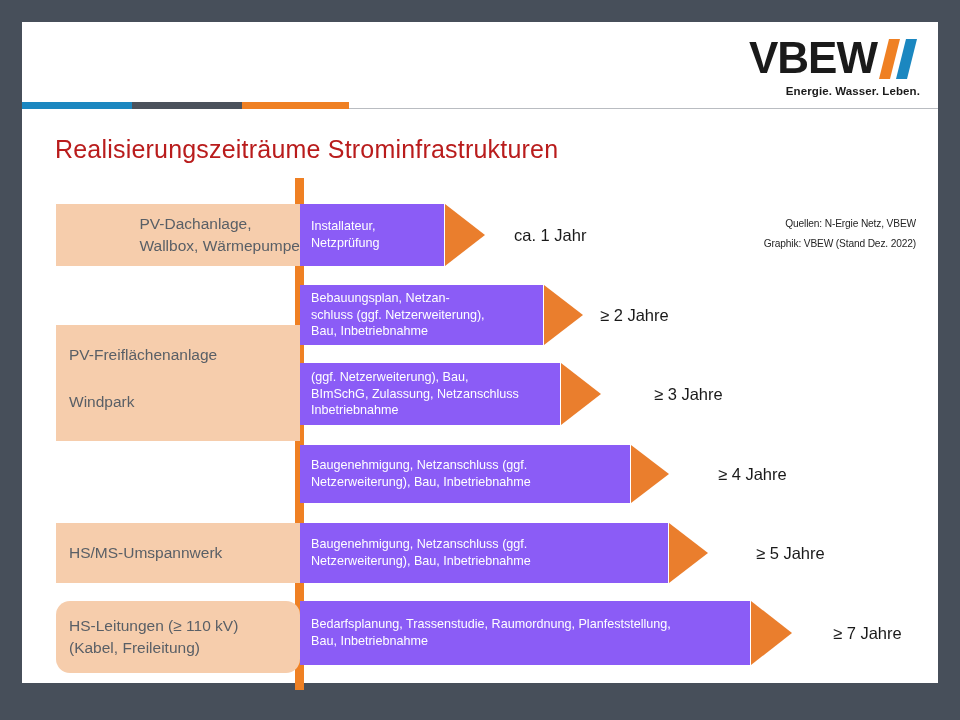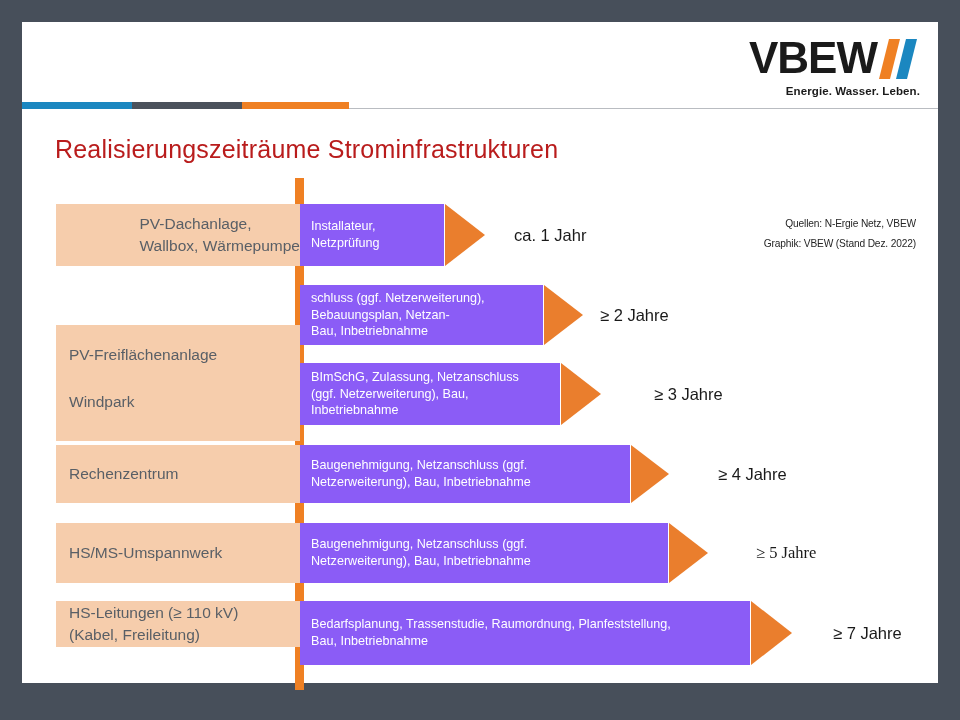--- a/index.html
+++ b/index.html
@@ -238,52 +238,47 @@
       </div>
 
       <div class="row" style="top:263px;height:60px;">
         <div class="row-label" style="height:60px;margin-top:40px;">
           <div>
             <div>PV-Freiflächenanlage</div>
           </div>
         </div>
         <div class="arrow" style="width:243px;height:60px;">
           <div class="arrow-text">
+            <div>Bebauungsplan, Netzan-</div>
             <div>schluss (ggf. Netzerweiterung),</div>
-            <div>Bebauungsplan, Netzan-</div>
             <div>Bau, Inbetriebnahme</div>
           </div>
           <div class="arrow-head" style="border-width:30px 0 30px 39px;"></div>
         </div>
         <div class="duration" style="left:578px;height:60px;">≥ 2 Jahre</div>
       </div>
 
       <div class="row" style="top:341px;height:62px;">
         <div class="row-label" style="height:78px;">
           <div>
             <div>Windpark</div>
           </div>
         </div>
         <div class="arrow" style="width:260px;height:62px;">
           <div class="arrow-text">
+            <div>(ggf. Netzerweiterung),  Bau,</div>
             <div>BImSchG, Zulassung, Netzanschluss</div>
-            <div>(ggf. Netzerweiterung),  Bau,</div>
             <div>Inbetriebnahme</div>
           </div>
           <div class="arrow-head" style="border-width:31px 0 31px 40px;"></div>
         </div>
         <div class="duration" style="left:632px;height:62px;">≥ 3 Jahre</div>
       </div>
 
       <div class="row" style="top:423px;height:58px;">
-        <div class="row-label" style="height:58px;">
-          <div>
-            <div>Rechenzentrum</div>
-          </div>
-        </div>
         <div class="arrow" style="width:330px;height:58px;">
           <div class="arrow-text">
             <div>Baugenehmigung, Netzanschluss (ggf.</div>
             <div>Netzerweiterung),  Bau, Inbetriebnahme</div>
           </div>
           <div class="arrow-head" style="border-width:29px 0 29px 38px;"></div>
         </div>
         <div class="duration" style="left:696px;height:58px;">≥ 4 Jahre</div>
       </div>
 
@@ -293,25 +288,25 @@
             <div>HS/MS-Umspannwerk</div>
           </div>
         </div>
         <div class="arrow" style="width:368px;height:60px;">
           <div class="arrow-text">
             <div>Baugenehmigung, Netzanschluss (ggf.</div>
             <div>Netzerweiterung),  Bau, Inbetriebnahme</div>
           </div>
           <div class="arrow-head" style="border-width:30px 0 30px 39px;"></div>
         </div>
-        <div class="duration" style="left:734px;height:60px;font-family:Liberation Serif, serif;">≥ 5 Jahre</div>
+        <div class="duration" style="left:734px;height:60px;">≥ 5 Jahre</div>
       </div>
 
       <div class="row" style="top:579px;height:64px;">
-        <div class="row-label" style="height:46px;">
+        <div class="row-label" style="height:72px;border-radius:14px;">
           <div>
             <div>HS-Leitungen (≥ 110 kV)</div>
             <div>(Kabel, Freileitung)</div>
           </div>
         </div>
         <div class="arrow" style="width:450px;height:64px;">
           <div class="arrow-text">
             <div>Bedarfsplanung, Trassenstudie, Raumordnung, Planfeststellung,</div>
             <div>Bau, Inbetriebnahme</div>
           </div>

